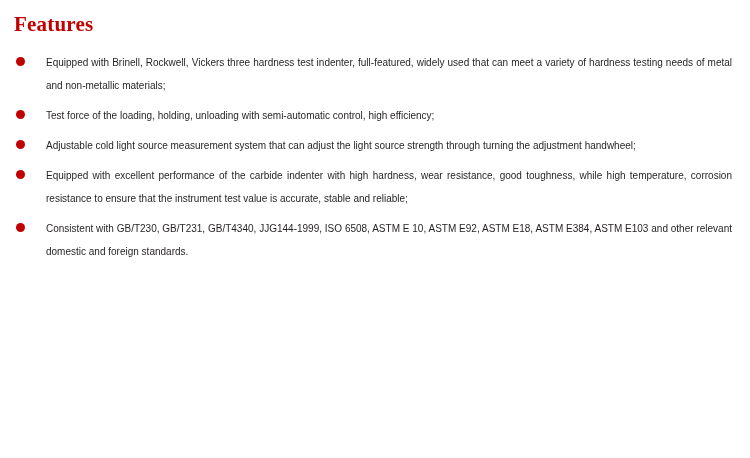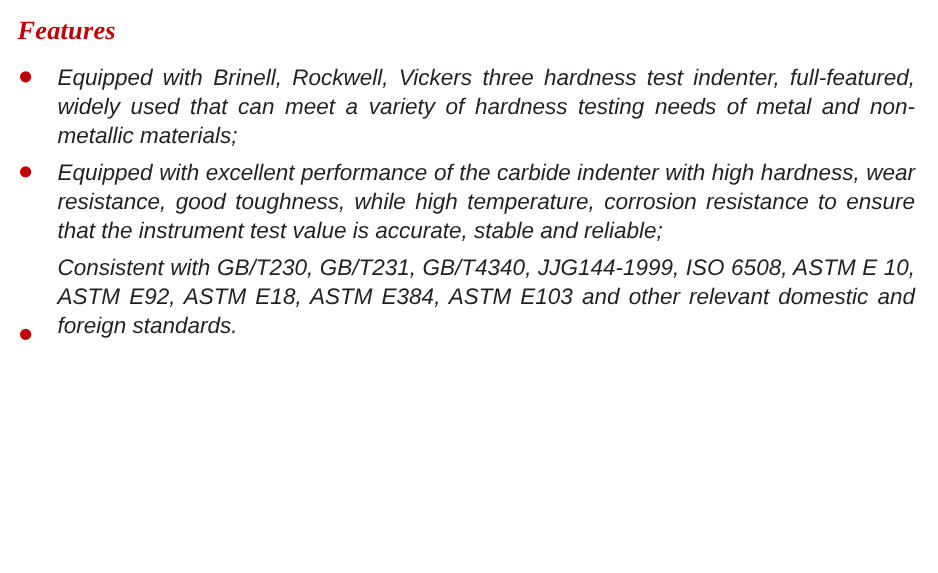--- a/index.html
+++ b/index.html
@@ -13,21 +13,20 @@
     font-family: "Liberation Sans", sans-serif;
     color: #231f20;
     overflow: hidden;
   }
   .page {
     width: 750px;
     height: 362px;
     box-sizing: border-box;
     padding: 12px 16px 0 12px;
     position: relative;
-    font-style: italic;
   }
   .page-title {
     font-family: "Liberation Serif", serif;
     font-size: 21px;
     font-weight: bold;
     color: #c00000;
     margin: 0 0 14px 2px;
     letter-spacing: 0.2px;
   }
   ul.feature-list {
@@ -35,33 +34,32 @@
     margin: 0;
     padding: 0;
   }
   li.feature-item {
     display: flex;
     align-items: flex-start;
     margin-bottom: 7px;
   }
   li.feature-item:last-child {
     margin-bottom: 0;
-    align-items: flex-end;
   }
   .bullet {
     flex: 0 0 auto;
     width: 9px;
     height: 9px;
     border-radius: 50%;
     background: #c00000;
     margin: 6px 21px 0 4px;
   }
   .item-text {
     flex: 1 1 auto;
-    font-size: 18px;
+    font-size: 10px;
     line-height: 23px;
     text-align: justify;
     text-justify: inter-word;
     color: #231f20;
     padding-right: 2px;
   }
 </style>
 </head>
 <body>
 
@@ -70,21 +68,29 @@
   <h1 class="page-title">Features</h1>
 
   <ul class="feature-list">
 
     <li class="feature-item">
       <span class="bullet"></span>
       <span class="item-text">Equipped with Brinell, Rockwell, Vickers three hardness test indenter, full-featured, widely used that can meet a variety of hardness testing needs of metal and non-metallic materials;</span>
     </li>
 
 
+    <li class="feature-item">
+      <span class="bullet"></span>
+      <span class="item-text">Test force of the loading, holding, unloading with semi-automatic control, high efficiency;</span>
+    </li>
 
+    <li class="feature-item">
+      <span class="bullet"></span>
+      <span class="item-text">Adjustable cold light source measurement system that can adjust the light source strength through turning the adjustment handwheel;</span>
+    </li>
 
     <li class="feature-item">
       <span class="bullet"></span>
       <span class="item-text">Equipped with excellent performance of the carbide indenter with high hardness, wear resistance, good toughness, while high temperature, corrosion resistance to ensure that the instrument test value is accurate, stable and reliable;</span>
     </li>
 
 
 
 
     <li class="feature-item">

